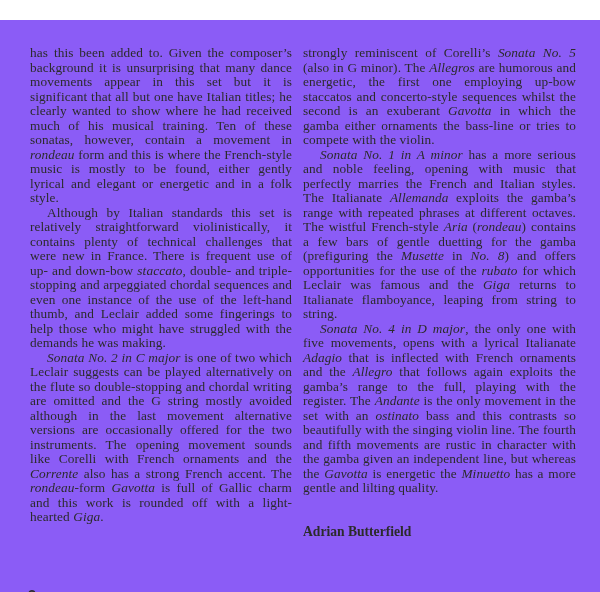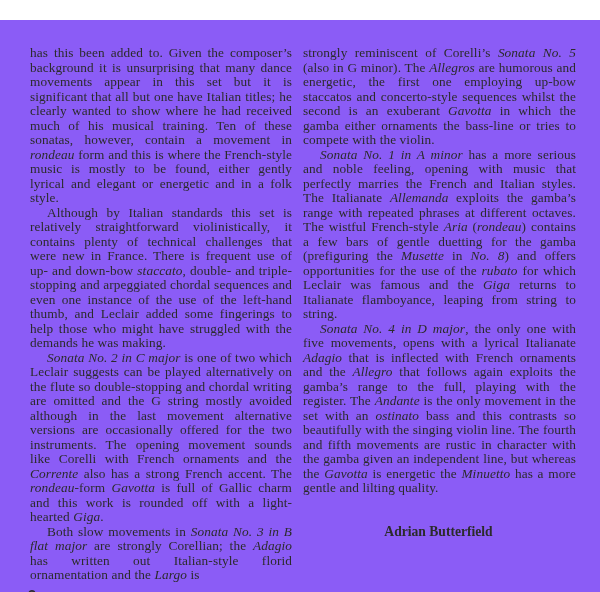--- a/index.html
+++ b/index.html
@@ -33,21 +33,21 @@
     margin: 0;
     font-size: 13.3px;
     line-height: 14.5px;
     text-align: justify;
     letter-spacing: 0.1px;
   }
   .para.indent { text-indent: 17px; }
   .it { font-style: italic; }
   .author {
     margin-top: 29px;
-    text-align: center;
+    text-align: left;
     font-weight: bold;
     font-size: 13.6px;
     line-height: 14.5px;
     padding-right: 2px;
   }
   .footer-page-number {
     position: absolute;
     left: 28px;
     bottom: 9px;
     font-family: "Liberation Sans", sans-serif;
@@ -67,21 +67,20 @@
 </style>
 </head>
 <body>
 
 <div class="page">
   <div class="columns">
     <div class="col col-left">
         <p class="para"><span>has this been added to. Given the composer’s background it is unsurprising that many dance movements appear in this set but it is significant that all but one have Italian titles; he clearly wanted to show where he had received much of his musical training. Ten of these sonatas, however, contain a movement in </span><span class="it">rondeau</span><span> form and this is where the French-style music is mostly to be found, either gently lyrical and elegant or energetic and in a folk style.</span></p>
         <p class="para indent"><span>Although by Italian standards this set is relatively straightforward violinistically, it contains plenty of technical challenges that were new in France. There is frequent use of up- and down-bow </span><span class="it">staccato</span><span>, double- and triple-stopping and arpeggiated chordal sequences and even one instance of the use of the left-hand thumb, and Leclair added some fingerings to help those who might have struggled with the demands he was making.</span></p>
         <p class="para indent"><span class="it">Sonata No. 2 in C major</span><span> is one of two which Leclair suggests can be played alternatively on the flute so double-stopping and chordal writing are omitted and the G string mostly avoided although in the last movement alternative versions are occasionally offered for the two instruments. The opening movement sounds like Corelli with French ornaments and the </span><span class="it">Corrente</span><span> also has a strong French accent. The </span><span class="it">rondeau</span><span>-form </span><span class="it">Gavotta</span><span> is full of Gallic charm and this work is rounded off with a light-hearted </span><span class="it">Giga</span><span>.</span></p>
-        <p class="para indent"><span>Both slow movements in </span><span class="it">Sonata No. 3 in B flat major</span><span> are strongly Corellian; the </span><span class="it">Adagio</span><span> has written out Italian-style florid ornamentation and the </span><span class="it">Largo</span><span> is</span></p>
       </div>
     <div class="col col-right">
       <div>
           <p class="para"><span>strongly reminiscent of Corelli’s </span><span class="it">Sonata No. 5</span><span> (also in G minor). The </span><span class="it">Allegros</span><span> are humorous and energetic, the first one employing up-bow staccatos and concerto-style sequences whilst the second is an exuberant </span><span class="it">Gavotta</span><span> in which the gamba either ornaments the bass-line or tries to compete with the violin.</span></p>
           <p class="para indent"><span class="it">Sonata No. 1 in A minor</span><span> has a more serious and noble feeling, opening with music that perfectly marries the French and Italian styles. The Italianate </span><span class="it">Allemanda</span><span> exploits the gamba’s range with repeated phrases at different octaves. The wistful French-style </span><span class="it">Aria</span><span> (</span><span class="it">rondeau</span><span>) contains a few bars of gentle duetting for the gamba (prefiguring the </span><span class="it">Musette</span><span> in </span><span class="it">No. 8</span><span>) and offers opportunities for the use of the </span><span class="it">rubato</span><span> for which Leclair was famous and the </span><span class="it">Giga</span><span> returns to Italianate flamboyance, leaping from string to string.</span></p>
           <p class="para indent"><span class="it">Sonata No. 4 in D major</span><span>, the only one with five movements, opens with a lyrical Italianate </span><span class="it">Adagio</span><span> that is inflected with French ornaments and the </span><span class="it">Allegro</span><span> that follows again exploits the gamba’s range to the full, playing with the register. The </span><span class="it">Andante</span><span> is the only movement in the set with an </span><span class="it">ostinato</span><span> bass and this contrasts so beautifully with the singing violin line. The fourth and fifth movements are rustic in character with the gamba given an independent line, but whereas the </span><span class="it">Gavotta</span><span> is energetic the </span><span class="it">Minuetto</span><span> has a more gentle and lilting quality.</span></p>
         </div>
       <div class="author">Adrian Butterfield</div>
     </div>
   </div>

